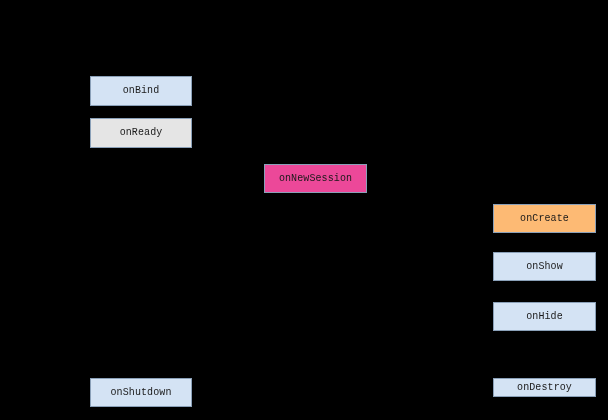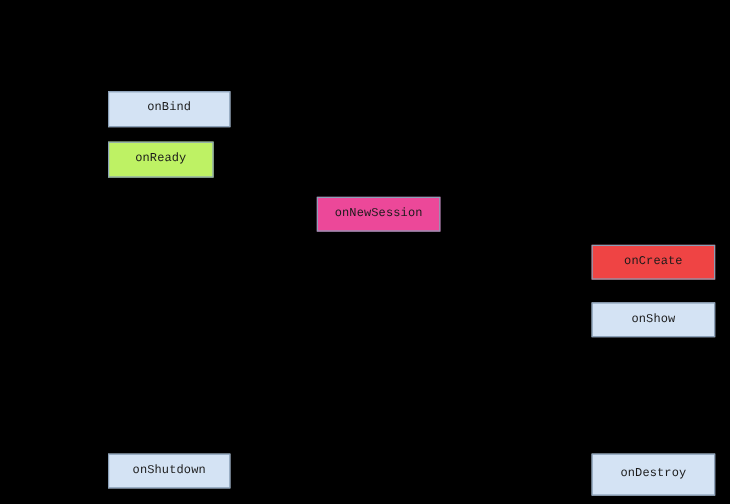--- a/index.html
+++ b/index.html
@@ -35,31 +35,34 @@
   }
 </style>
 </head>
 <body>
 
 <div id="diagram-canvas" style="width: 608px; height: 420px; background: rgb(0, 0, 0);">
 
 <div class="node-box" style="left: 90px; top: 76px; width: 102px; height: 30px; background: rgb(212, 227, 244); border-color: rgb(138, 160, 184); color: rgb(26, 26, 26);">
       <span>onBind</span>
     </div>
-    <div class="node-box" style="left: 90px; top: 118px; width: 88px; height: 30px; background: #bef264; border-color: rgb(138, 160, 184); color: rgb(26, 26, 26);">
+    <div class="node-box" style="left: 90px; top: 118px; width: 102px; height: 30px; background: #e5e5e5; border-color: rgb(138, 160, 184); color: rgb(26, 26, 26);">
       <span>onReady</span>
     </div>
     <div class="node-box" style="left: 264px; top: 164px; width: 103px; height: 29px; background: #ec4899; border-color: rgb(138, 160, 184); color: rgb(26, 26, 26);">
       <span>onNewSession</span>
     </div>
-    <div class="node-box" style="left: 493px; top: 204px; width: 103px; height: 29px; background: #ef4444; border-color: rgb(138, 160, 184); color: rgb(26, 26, 26);">
+    <div class="node-box" style="left: 493px; top: 204px; width: 103px; height: 29px; background: #fdba74; border-color: rgb(138, 160, 184); color: rgb(26, 26, 26);">
       <span>onCreate</span>
     </div>
     <div class="node-box" style="left: 493px; top: 252px; width: 103px; height: 29px; background: rgb(212, 227, 244); border-color: rgb(138, 160, 184); color: rgb(26, 26, 26);">
       <span>onShow</span>
     </div>
+    <div class="node-box" style="left: 493px; top: 302px; width: 103px; height: 29px; background: rgb(212, 227, 244); border-color: rgb(138, 160, 184); color: rgb(26, 26, 26);">
+      <span>onHide</span>
+    </div>
     <div class="node-box" style="left: 90px; top: 378px; width: 102px; height: 29px; background: rgb(212, 227, 244); border-color: rgb(138, 160, 184); color: rgb(26, 26, 26); justify-content: center;">
       <span>onShutdown</span>
     </div>
-    <div class="node-box" style="left: 493px; top: 378px; width: 103px; height: 35px; background: rgb(212, 227, 244); border-color: rgb(138, 160, 184); color: rgb(26, 26, 26);">
+    <div class="node-box" style="left: 493px; top: 378px; width: 103px; height: 19px; background: rgb(212, 227, 244); border-color: rgb(138, 160, 184); color: rgb(26, 26, 26);">
       <span>onDestroy</span>
     </div>
   </div>
 
 </body></html>

